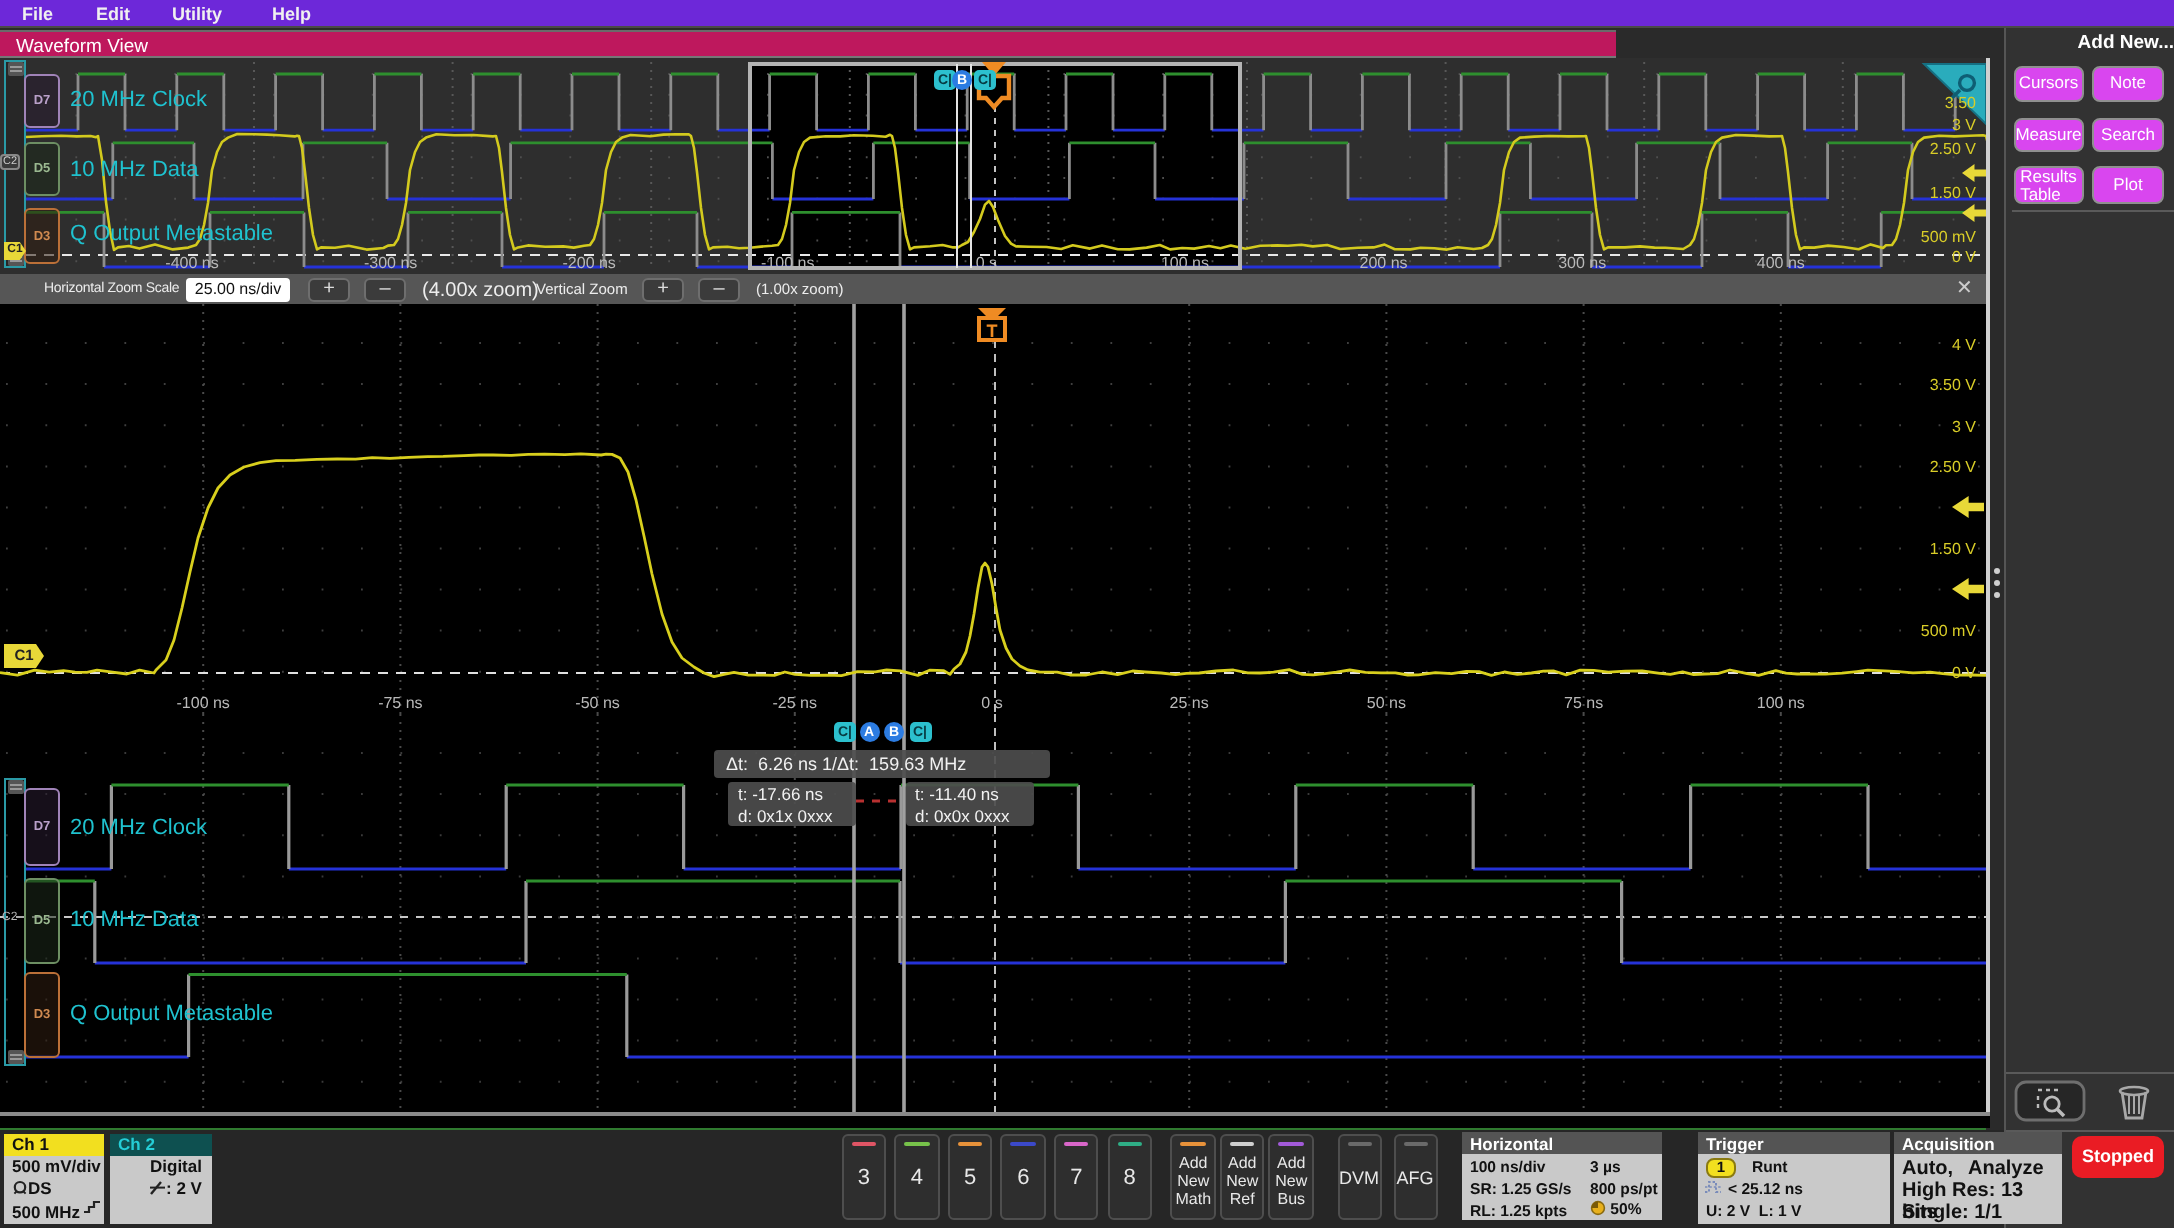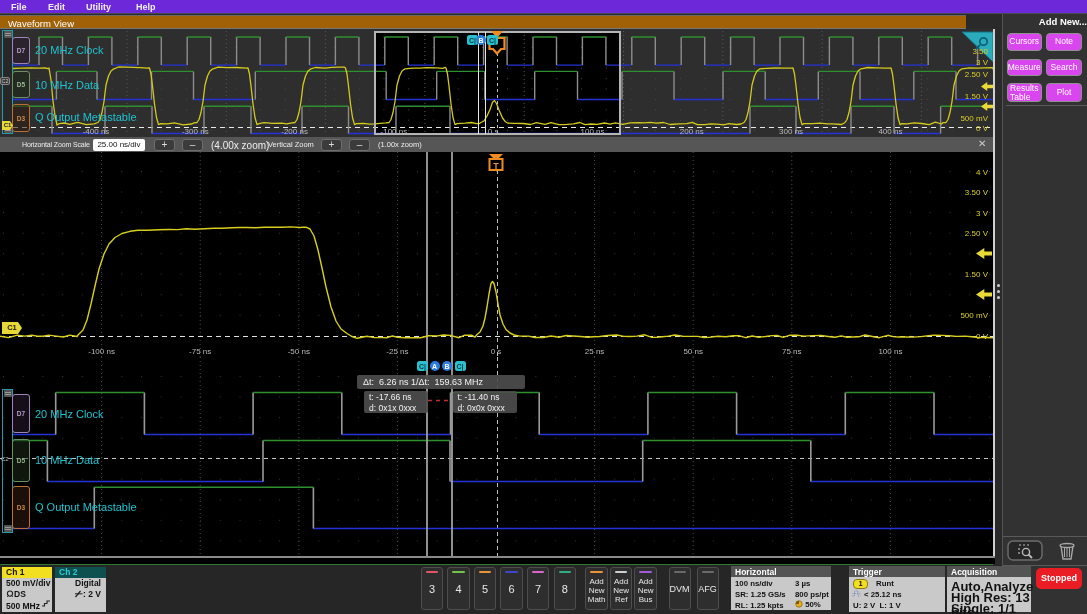--- a/index.html
+++ b/index.html
@@ -25,21 +25,21 @@
  color:#073a42;font-size:7px;font-weight:bold;display:flex;align-items:center;justify-content:center}
 .abbadge{position:absolute;width:10px;height:10px;background:#2c7ce2;border-radius:50%;
  color:#fff;font-size:7px;font-weight:bold;display:flex;align-items:center;justify-content:center}
 </style></head><body>
 <div class="abs" style="left:0;top:0;width:1087px;height:14px;background:#6d28d9;border-bottom:1px solid #4a4a4a">
 <span class="abs" style="left:11px;top:2px;font-size:9px;color:#f0f0f0;font-weight:bold">File</span>
 <span class="abs" style="left:48px;top:2px;font-size:9px;color:#f0f0f0;font-weight:bold">Edit</span>
 <span class="abs" style="left:86px;top:2px;font-size:9px;color:#f0f0f0;font-weight:bold">Utility</span>
 <span class="abs" style="left:136px;top:2px;font-size:9px;color:#f0f0f0;font-weight:bold">Help</span>
 </div>
-<div class="abs" style="left:0;top:15px;width:966px;height:14px;background:#a16207;border-top:1px solid #6a6a6a;border-bottom:1px solid #777">
+<div class="abs" style="left:0;top:15px;width:808px;height:14px;background:#be185d;border-top:1px solid #6a6a6a;border-bottom:1px solid #777">
 <span class="abs" style="left:8px;top:2px;font-size:9.5px;color:#fff">Waveform View</span>
   </div>
 <svg class="abs" style="left:0;top:29px" width="995" height="108" viewBox="0 0 995 108">
 <rect x="0" y="0" width="995" height="108" fill="#2e2e2e"></rect>
 <rect x="375" y="3" width="245" height="102" fill="#000"></rect>
 <path d="M37.7 8h.9 M62.4 8h.9 M87.1 8h.9 M111.8 8h.9 M136.5 8h.9 M161.2 8h.9 M185.9 8h.9 M210.6 8h.9 M235.3 8h.9 M260.0 8h.9 M284.7 8h.9 M309.4 8h.9 M334.1 8h.9 M358.8 8h.9 M383.5 8h.9 M408.2 8h.9 M432.9 8h.9 M457.6 8h.9 M482.3 8h.9 M507.0 8h.9 M531.7 8h.9 M556.4 8h.9 M581.1 8h.9 M605.8 8h.9 M630.5 8h.9 M655.2 8h.9 M679.9 8h.9 M704.6 8h.9 M729.3 8h.9 M754.0 8h.9 M778.7 8h.9 M803.4 8h.9 M828.1 8h.9 M852.8 8h.9 M877.5 8h.9 M902.2 8h.9 M926.9 8h.9 M951.6 8h.9 M976.3 8h.9 M37.7 18.4h.9 M62.4 18.4h.9 M87.1 18.4h.9 M111.8 18.4h.9 M136.5 18.4h.9 M161.2 18.4h.9 M185.9 18.4h.9 M210.6 18.4h.9 M235.3 18.4h.9 M260.0 18.4h.9 M284.7 18.4h.9 M309.4 18.4h.9 M334.1 18.4h.9 M358.8 18.4h.9 M383.5 18.4h.9 M408.2 18.4h.9 M432.9 18.4h.9 M457.6 18.4h.9 M482.3 18.4h.9 M507.0 18.4h.9 M531.7 18.4h.9 M556.4 18.4h.9 M581.1 18.4h.9 M605.8 18.4h.9 M630.5 18.4h.9 M655.2 18.4h.9 M679.9 18.4h.9 M704.6 18.4h.9 M729.3 18.4h.9 M754.0 18.4h.9 M778.7 18.4h.9 M803.4 18.4h.9 M828.1 18.4h.9 M852.8 18.4h.9 M877.5 18.4h.9 M902.2 18.4h.9 M926.9 18.4h.9 M951.6 18.4h.9 M976.3 18.4h.9 M37.7 28.8h.9 M62.4 28.8h.9 M87.1 28.8h.9 M111.8 28.8h.9 M136.5 28.8h.9 M161.2 28.8h.9 M185.9 28.8h.9 M210.6 28.8h.9 M235.3 28.8h.9 M260.0 28.8h.9 M284.7 28.8h.9 M309.4 28.8h.9 M334.1 28.8h.9 M358.8 28.8h.9 M383.5 28.8h.9 M408.2 28.8h.9 M432.9 28.8h.9 M457.6 28.8h.9 M482.3 28.8h.9 M507.0 28.8h.9 M531.7 28.8h.9 M556.4 28.8h.9 M581.1 28.8h.9 M605.8 28.8h.9 M630.5 28.8h.9 M655.2 28.8h.9 M679.9 28.8h.9 M704.6 28.8h.9 M729.3 28.8h.9 M754.0 28.8h.9 M778.7 28.8h.9 M803.4 28.8h.9 M828.1 28.8h.9 M852.8 28.8h.9 M877.5 28.8h.9 M902.2 28.8h.9 M926.9 28.8h.9 M951.6 28.8h.9 M976.3 28.8h.9 M37.7 39.2h.9 M62.4 39.2h.9 M87.1 39.2h.9 M111.8 39.2h.9 M136.5 39.2h.9 M161.2 39.2h.9 M185.9 39.2h.9 M210.6 39.2h.9 M235.3 39.2h.9 M260.0 39.2h.9 M284.7 39.2h.9 M309.4 39.2h.9 M334.1 39.2h.9 M358.8 39.2h.9 M383.5 39.2h.9 M408.2 39.2h.9 M432.9 39.2h.9 M457.6 39.2h.9 M482.3 39.2h.9 M507.0 39.2h.9 M531.7 39.2h.9 M556.4 39.2h.9 M581.1 39.2h.9 M605.8 39.2h.9 M630.5 39.2h.9 M655.2 39.2h.9 M679.9 39.2h.9 M704.6 39.2h.9 M729.3 39.2h.9 M754.0 39.2h.9 M778.7 39.2h.9 M803.4 39.2h.9 M828.1 39.2h.9 M852.8 39.2h.9 M877.5 39.2h.9 M902.2 39.2h.9 M926.9 39.2h.9 M951.6 39.2h.9 M976.3 39.2h.9 M37.7 49.6h.9 M62.4 49.6h.9 M87.1 49.6h.9 M111.8 49.6h.9 M136.5 49.6h.9 M161.2 49.6h.9 M185.9 49.6h.9 M210.6 49.6h.9 M235.3 49.6h.9 M260.0 49.6h.9 M284.7 49.6h.9 M309.4 49.6h.9 M334.1 49.6h.9 M358.8 49.6h.9 M383.5 49.6h.9 M408.2 49.6h.9 M432.9 49.6h.9 M457.6 49.6h.9 M482.3 49.6h.9 M507.0 49.6h.9 M531.7 49.6h.9 M556.4 49.6h.9 M581.1 49.6h.9 M605.8 49.6h.9 M630.5 49.6h.9 M655.2 49.6h.9 M679.9 49.6h.9 M704.6 49.6h.9 M729.3 49.6h.9 M754.0 49.6h.9 M778.7 49.6h.9 M803.4 49.6h.9 M828.1 49.6h.9 M852.8 49.6h.9 M877.5 49.6h.9 M902.2 49.6h.9 M926.9 49.6h.9 M951.6 49.6h.9 M976.3 49.6h.9 M37.7 60h.9 M62.4 60h.9 M87.1 60h.9 M111.8 60h.9 M136.5 60h.9 M161.2 60h.9 M185.9 60h.9 M210.6 60h.9 M235.3 60h.9 M260.0 60h.9 M284.7 60h.9 M309.4 60h.9 M334.1 60h.9 M358.8 60h.9 M383.5 60h.9 M408.2 60h.9 M432.9 60h.9 M457.6 60h.9 M482.3 60h.9 M507.0 60h.9 M531.7 60h.9 M556.4 60h.9 M581.1 60h.9 M605.8 60h.9 M630.5 60h.9 M655.2 60h.9 M679.9 60h.9 M704.6 60h.9 M729.3 60h.9 M754.0 60h.9 M778.7 60h.9 M803.4 60h.9 M828.1 60h.9 M852.8 60h.9 M877.5 60h.9 M902.2 60h.9 M926.9 60h.9 M951.6 60h.9 M976.3 60h.9 M37.7 70.4h.9 M62.4 70.4h.9 M87.1 70.4h.9 M111.8 70.4h.9 M136.5 70.4h.9 M161.2 70.4h.9 M185.9 70.4h.9 M210.6 70.4h.9 M235.3 70.4h.9 M260.0 70.4h.9 M284.7 70.4h.9 M309.4 70.4h.9 M334.1 70.4h.9 M358.8 70.4h.9 M383.5 70.4h.9 M408.2 70.4h.9 M432.9 70.4h.9 M457.6 70.4h.9 M482.3 70.4h.9 M507.0 70.4h.9 M531.7 70.4h.9 M556.4 70.4h.9 M581.1 70.4h.9 M605.8 70.4h.9 M630.5 70.4h.9 M655.2 70.4h.9 M679.9 70.4h.9 M704.6 70.4h.9 M729.3 70.4h.9 M754.0 70.4h.9 M778.7 70.4h.9 M803.4 70.4h.9 M828.1 70.4h.9 M852.8 70.4h.9 M877.5 70.4h.9 M902.2 70.4h.9 M926.9 70.4h.9 M951.6 70.4h.9 M976.3 70.4h.9 M37.7 80.8h.9 M62.4 80.8h.9 M87.1 80.8h.9 M111.8 80.8h.9 M136.5 80.8h.9 M161.2 80.8h.9 M185.9 80.8h.9 M210.6 80.8h.9 M235.3 80.8h.9 M260.0 80.8h.9 M284.7 80.8h.9 M309.4 80.8h.9 M334.1 80.8h.9 M358.8 80.8h.9 M383.5 80.8h.9 M408.2 80.8h.9 M432.9 80.8h.9 M457.6 80.8h.9 M482.3 80.8h.9 M507.0 80.8h.9 M531.7 80.8h.9 M556.4 80.8h.9 M581.1 80.8h.9 M605.8 80.8h.9 M630.5 80.8h.9 M655.2 80.8h.9 M679.9 80.8h.9 M704.6 80.8h.9 M729.3 80.8h.9 M754.0 80.8h.9 M778.7 80.8h.9 M803.4 80.8h.9 M828.1 80.8h.9 M852.8 80.8h.9 M877.5 80.8h.9 M902.2 80.8h.9 M926.9 80.8h.9 M951.6 80.8h.9 M976.3 80.8h.9 M37.7 91.2h.9 M62.4 91.2h.9 M87.1 91.2h.9 M111.8 91.2h.9 M136.5 91.2h.9 M161.2 91.2h.9 M185.9 91.2h.9 M210.6 91.2h.9 M235.3 91.2h.9 M260.0 91.2h.9 M284.7 91.2h.9 M309.4 91.2h.9 M334.1 91.2h.9 M358.8 91.2h.9 M383.5 91.2h.9 M408.2 91.2h.9 M432.9 91.2h.9 M457.6 91.2h.9 M482.3 91.2h.9 M507.0 91.2h.9 M531.7 91.2h.9 M556.4 91.2h.9 M581.1 91.2h.9 M605.8 91.2h.9 M630.5 91.2h.9 M655.2 91.2h.9 M679.9 91.2h.9 M704.6 91.2h.9 M729.3 91.2h.9 M754.0 91.2h.9 M778.7 91.2h.9 M803.4 91.2h.9 M828.1 91.2h.9 M852.8 91.2h.9 M877.5 91.2h.9 M902.2 91.2h.9 M926.9 91.2h.9 M951.6 91.2h.9 M976.3 91.2h.9 M37.7 101.6h.9 M62.4 101.6h.9 M87.1 101.6h.9 M111.8 101.6h.9 M136.5 101.6h.9 M161.2 101.6h.9 M185.9 101.6h.9 M210.6 101.6h.9 M235.3 101.6h.9 M260.0 101.6h.9 M284.7 101.6h.9 M309.4 101.6h.9 M334.1 101.6h.9 M358.8 101.6h.9 M383.5 101.6h.9 M408.2 101.6h.9 M432.9 101.6h.9 M457.6 101.6h.9 M482.3 101.6h.9 M507.0 101.6h.9 M531.7 101.6h.9 M556.4 101.6h.9 M581.1 101.6h.9 M605.8 101.6h.9 M630.5 101.6h.9 M655.2 101.6h.9 M679.9 101.6h.9 M704.6 101.6h.9 M729.3 101.6h.9 M754.0 101.6h.9 M778.7 101.6h.9 M803.4 101.6h.9 M828.1 101.6h.9 M852.8 101.6h.9 M877.5 101.6h.9 M902.2 101.6h.9 M926.9 101.6h.9 M951.6 101.6h.9 M976.3 101.6h.9" stroke="#4e4e4e" stroke-width="1"></path>
 <path d="M127 2V106 M226.3 2V106 M325.6 2V106 M424.9 2V106 M524.2 2V106 M623.5 2V106 M722.8 2V106 M822.1 2V106 M921.4 2V106" stroke="#585858" stroke-width="1" stroke-dasharray="1,3"></path>
 <path d="M13 98.5H993" stroke="#e8e8e8" stroke-width="1" stroke-dasharray="5,4"></path>
 <path d="M497.5 24V108" stroke="#c4c4c4" stroke-width="1" stroke-dasharray="3,3"></path>
 <path d="M13 36.1H39 M62.5 36.1H88.4 M111.9 36.1H137.8 M161.3 36.1H187.2 M210.7 36.1H236.6 M260.1 36.1H286 M309.5 36.1H335.4 M358.9 36.1H384.8 M408.3 36.1H434.2 M457.7 36.1H483.6 M507.1 36.1H533 M556.5 36.1H582.4 M605.9 36.1H631.8 M655.3 36.1H681.2 M704.7 36.1H730.6 M754.1 36.1H780 M803.5 36.1H829.4 M852.9 36.1H878.8 M902.3 36.1H928.2 M951.7 36.1H977.6" stroke="#2532d8" stroke-width="1.4" fill="none"></path>
@@ -245,21 +245,21 @@
 <span class="abs" style="left:3px;top:12px"><svg width="9" height="9" viewBox="0 0 9 9" style="vertical-align:-1px">
           <path d="M0.5 7 H2.5 V2 H6 V7 H8.5" fill="none" stroke="#7a8cba" stroke-width="1" stroke-dasharray="1.2,1"></path>
           <path d="M0.5 4.5 H8.5" stroke="#7a8cba" stroke-width="0.8" stroke-dasharray="1.2,1"></path>
         </svg></span>
       <span class="abs" style="left:15px;top:13px">&lt; 25.12 ns</span>
 <span class="abs" style="left:4px;top:24px">U: 2 V&nbsp; L: 1 V</span>
 </div>
   </div>
 <div class="abs" style="left:947px;top:566px;width:84px;height:46px;z-index:8">
 <div class="panelhdr" style="height:11px">Acquisition</div>
-<div class="panelbody" style="height:35px;position:relative;font-size:13px">
+<div class="panelbody" style="height:35px;position:relative;font-size:10px">
 <span class="abs" style="left:4px;top:2px">Auto,</span>
       <span class="abs" style="left:37px;top:2px">Analyze</span>
 <span class="abs" style="left:4px;top:13px">High Res: 13 bits</span>
 <span class="abs" style="left:4px;top:24px">Single: 1/1</span>
 </div>
   </div>
 <div class="abs" style="left:1002px;top:14px;width:85px;height:600px;background:#323232;border-left:1px solid #555"></div>
 <div class="abs" style="left:1002px;top:16px;width:85px;text-align:right;font-size:9.5px;font-weight:bold;color:#fff">Add New...</div>
 <div class="btn abs" style="left:1007px;top:33px;width:34.5px;height:17.5px;font-size:8.5px;line-height:9px">Cursors</div>
 <div class="btn abs" style="left:1046px;top:33px;width:36px;height:17.5px;font-size:8.5px;line-height:9px">Note</div>

